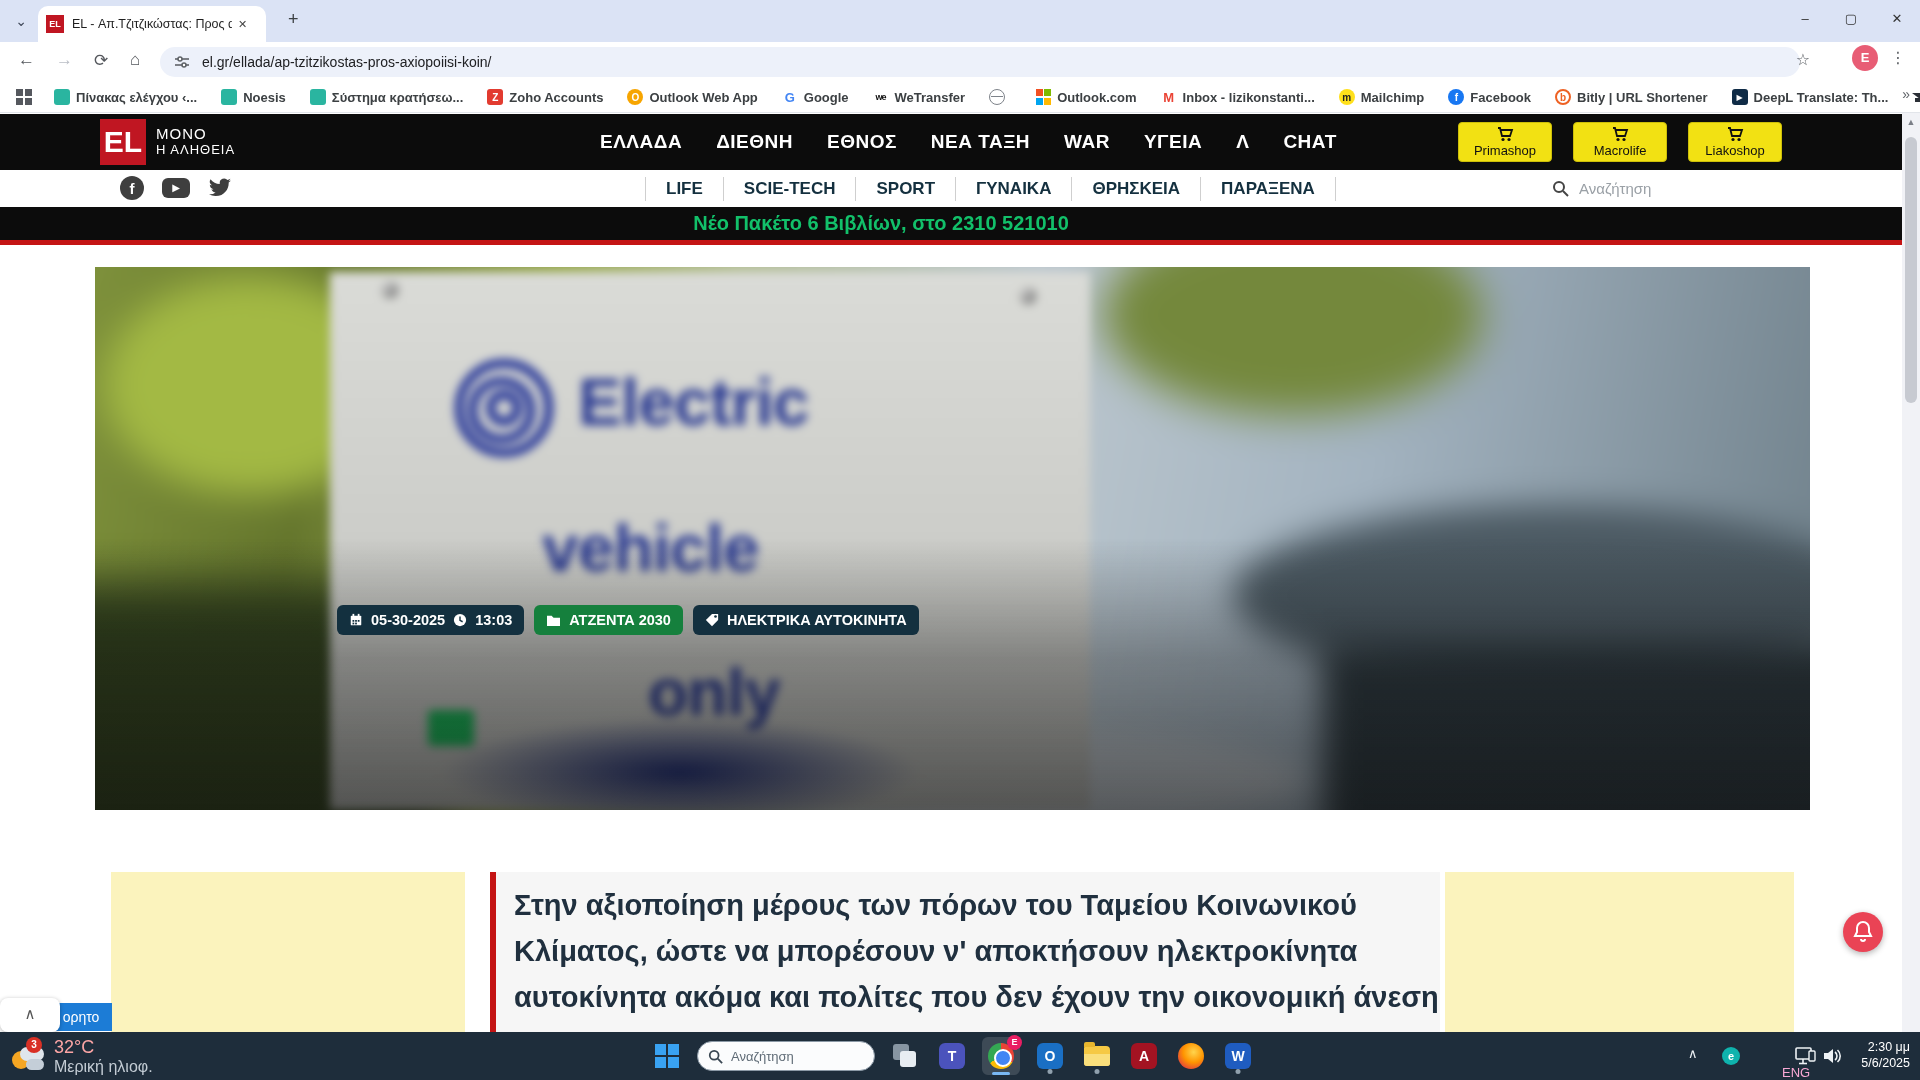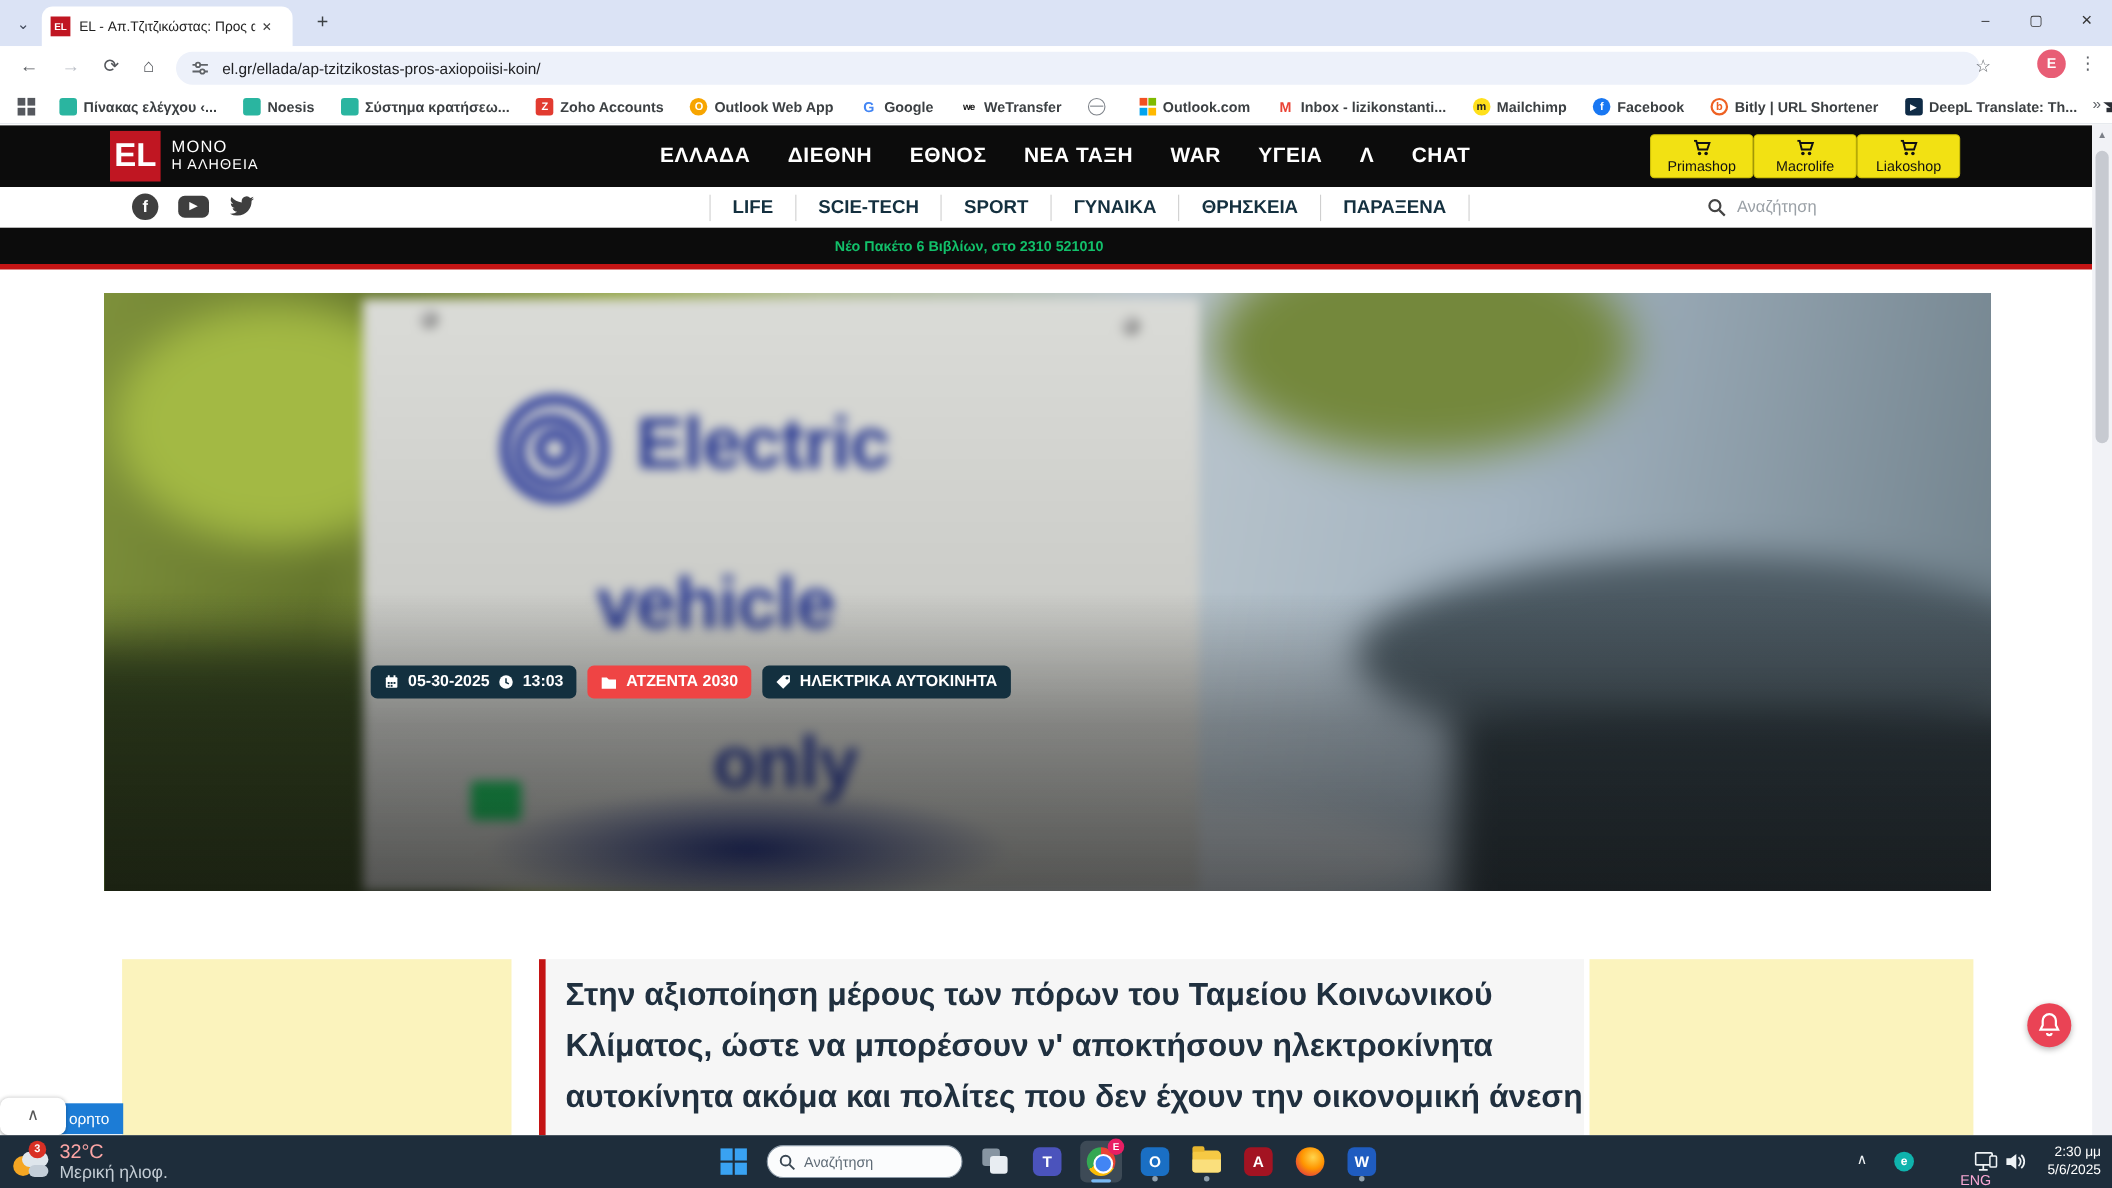--- a/index.html
+++ b/index.html
@@ -60,38 +60,38 @@
   #pagebg { position:absolute; left:0; top:113px; width:1902px; height:919px; background:#fff; overflow:hidden; }
 
   #siteheader { position:absolute; left:0; top:1px; width:100%; height:56px; background:#0c0c0c; }
   #logo { position:absolute; left:100px; top:5px; display:flex; }
   #logobox { width:46px; height:46px; background:#c01622; color:#fff; font-size:30px; font-weight:bold; text-align:center; line-height:46px; }
   #tagline { margin-left:10px; color:#fff; padding-top:6px; }
   #tagline div:first-child { font-size:15px; letter-spacing:1px; }
   #tagline div:last-child { font-size:13px; letter-spacing:1px; }
   #nav1 { position:absolute; left:600px; top:0; height:56px; display:flex; align-items:center; gap:34px; }
   #nav1 .n1 { color:#fff; font-weight:bold; font-size:19px; letter-spacing:.5px; }
-  #shops { position:absolute; right:120px; top:8px; display:flex; gap:0; }
+  #shops { position:absolute; right:120px; top:8px; display:flex; gap:21px; }
   .shopbtn { width:94px; height:40px; background:#f2e113; border:1px solid #cdbf08; border-radius:4px; display:flex; flex-direction:column; align-items:center; justify-content:center; }
   .shopbtn .sl { font-size:13px; color:#111; margin-top:1px; }
 
   #subrow { position:absolute; left:0; top:57px; width:100%; height:37px; background:#fff; }
   #social { position:absolute; left:120px; top:6px; display:flex; gap:18px; align-items:center; }
   .soc { width:24px; height:24px; display:flex; align-items:center; justify-content:center; }
   .soc-fb { background:#3f3f3f; color:#fff; border-radius:50%; font-size:15px; font-weight:bold; }
   .soc-yt { background:#3f3f3f; border-radius:6px; color:#fff; font-size:10px; width:28px; height:20px; line-height:20px; text-align:center; }
   #nav2 { position:absolute; left:645px; top:0; height:37px; display:flex; align-items:center; }
   #nav2 .n2 { font-weight:bold; font-size:17px; color:#14303f; padding:0 20px; border-right:1px solid #cfcfcf; line-height:24px; }
   #nav2 .n2:first-child { border-left:1px solid #cfcfcf; }
   #sitesearch { position:absolute; right:60px; top:5px; width:290px; height:26px; display:flex; align-items:center; }
   #sitesearch input { border:none; outline:none; font-size:15px; color:#333; margin-left:10px; width:240px; font-family:inherit; }
   #sitesearch input::placeholder { color:#9aa0a6; }
 
   #announce { position:absolute; left:0; top:94px; width:100%; height:33px; background:#0c0c0c; text-align:center; }
-  #announce span { display:inline-block; transform:translateX(-70px); color:#12c06a; font-weight:bold; font-size:13px; line-height:33px; }
+  #announce span { display:inline-block; transform:translateX(-70px); color:#12c06a; font-weight:bold; font-size:20px; line-height:33px; }
   #redline { position:absolute; left:0; top:127px; width:100%; height:5px; background:#c41414; }
 
   
   #hero { position:absolute; left:95px; top:154px; width:1715px; height:543px; overflow:hidden; background:#93a3af; }
   #photo { position:absolute; left:-12px; top:-12px; right:-12px; bottom:-12px; filter:blur(5px);
     background:linear-gradient(100deg,#7f923c 0%,#66772e 14%,#97a84c 26%,#b4bf96 36%,#bcc7ce 52%,#a3b3c0 72%,#6e7f89 100%); }
   .blob { position:absolute; border-radius:50%; }
   #b1 { left:20px; top:20px; width:300px; height:220px; background:#a3b944; filter:blur(18px); }
   #b2 { left:-60px; top:330px; width:420px; height:300px; background:#33431e; filter:blur(22px); border-radius:0; }
   #b3 { left:1020px; top:-40px; width:380px; height:200px; background:#74883c; filter:blur(20px); }
@@ -101,21 +101,21 @@
   #sign { position:absolute; left:247px; top:17px; width:760px; height:538px; background:linear-gradient(180deg,#dadbd7,#c9cac6 60%,#b9bab6); }
   .screw { position:absolute; width:16px; height:16px; border-radius:50%; background:radial-gradient(circle at 35% 35%,#d6d6d6,#828282 55%,#4a4a4a); }
   #signspiral { position:absolute; left:118px; top:80px; }
   .signtxt { position:absolute; color:#2a3a92; font-size:66px; font-weight:600; letter-spacing:-1px; }
   #car { position:absolute; left:110px; top:445px; width:480px; height:110px; background:radial-gradient(ellipse at center,#22307a 0%,rgba(34,48,122,0) 70%); }
   #evgreen { position:absolute; left:98px; top:438px; width:46px; height:36px; background:#19b456; border-radius:4px; }
   #shade { position:absolute; left:0; top:0; width:100%; height:100%; background:linear-gradient(180deg,rgba(0,0,0,0) 50%,rgba(10,10,10,.35) 72%,rgba(10,10,10,.58) 100%); }
 
   #badges { position:absolute; left:242px; top:338px; display:flex; gap:10px; z-index:3; }
   .pill { height:30px; border-radius:6px; display:inline-flex; align-items:center; gap:8px; padding:0 12px; color:#fff; font-weight:bold; font-size:14.5px; background:#13303f; }
-  .pill.red { background:#ef4444;text-align:right; }
+  .pill.red { background:#15803d;text-align:right; }
   .pill svg { flex:0 0 auto; }
 
   #headline { position:absolute; left:227px; top:388px; z-index:3; color:#fff; font-size:45px; font-weight:bold; letter-spacing:-.5px; line-height:60px; text-shadow:0 2px 6px rgba(0,0,0,.55); }
 
   
   #ad-left  { position:absolute; left:111px; top:759px; width:354px; height:163px; background:#fbf3bd; }
   #ad-right { position:absolute; left:1445px; top:759px; width:349px; height:163px; background:#fbf3bd; }
   #leadbox { position:absolute; left:490px; top:759px; width:950px; height:163px; background:#f6f6f6; border-left:6px solid #c41414; padding:10px 0 0 18px; overflow:hidden; }
   #leadbox div { font-size:29px; font-weight:bold; color:#20303f; line-height:46px; }
 

